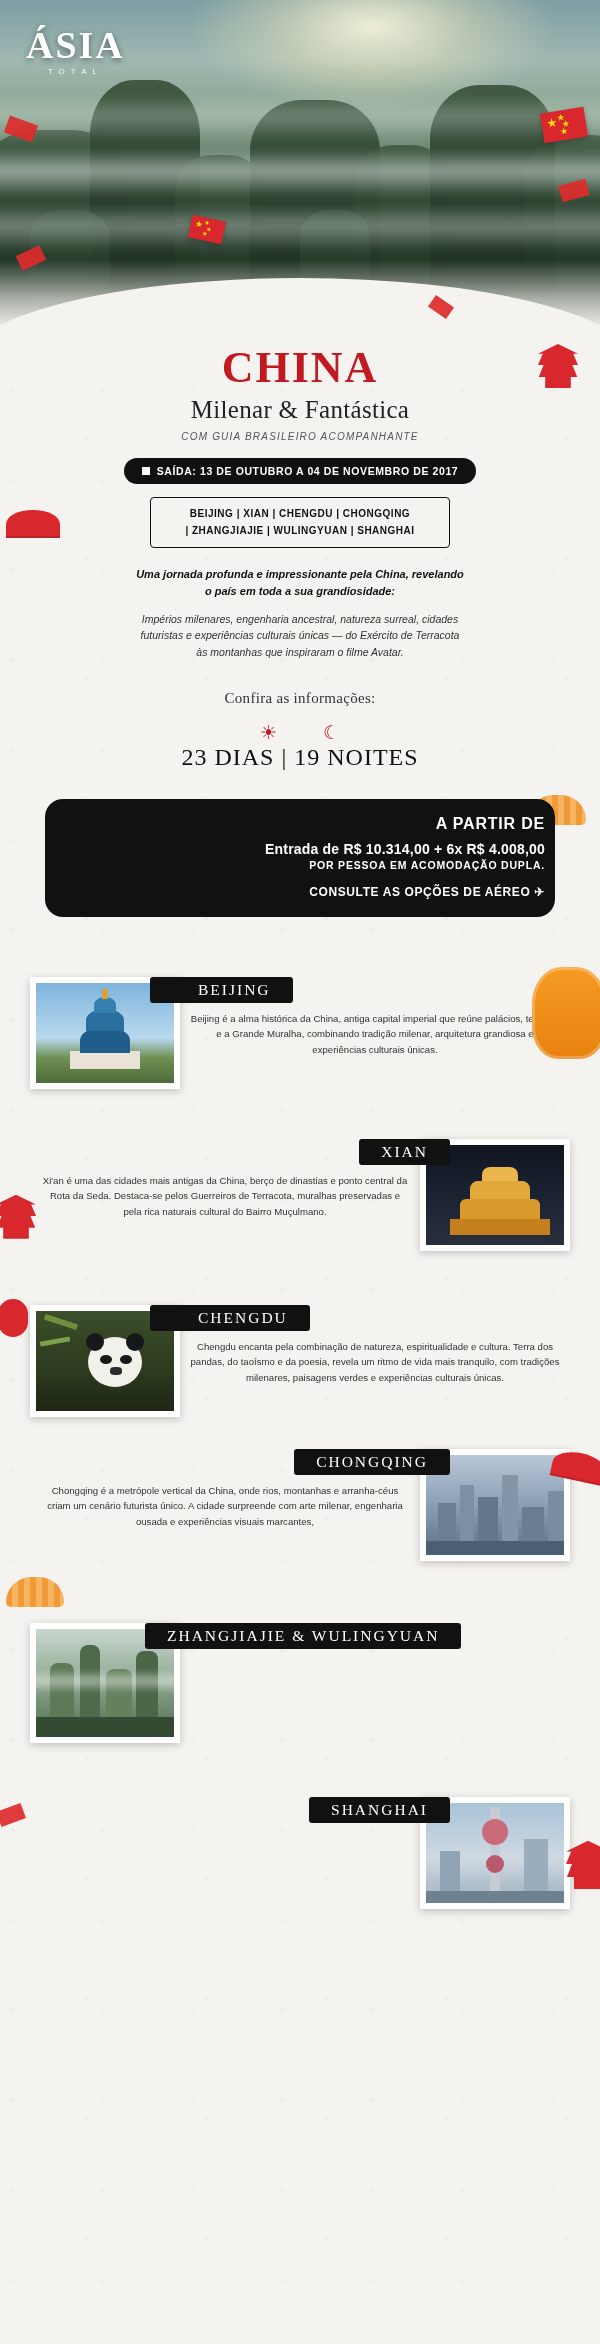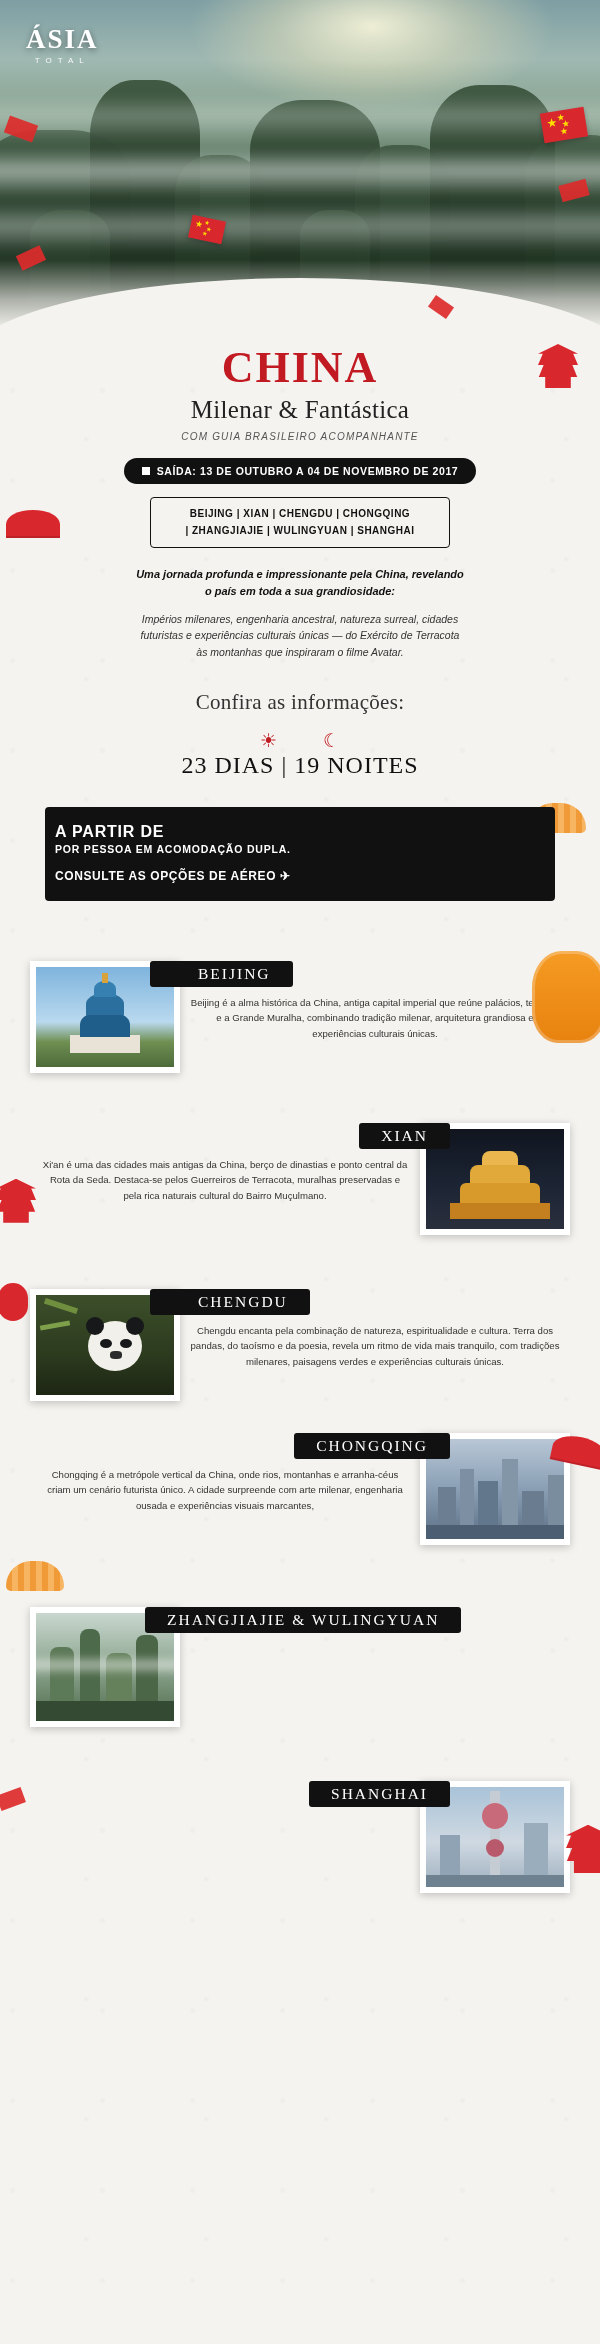--- a/index.html
+++ b/index.html
@@ -60,21 +60,21 @@
     border-radius: 50% 50% 0 0 / 100% 100% 0 0;
   }
   .logo {
     position: absolute; top: 26px; left: 26px;
     color: #fff;
     text-align: center;
     z-index: 6;
   }
   .logo-main {
     font-family: "Liberation Serif", serif;
-    font-size: 27px;
+    font-size: 38px;
     letter-spacing: 2px;
     font-weight: 700;
     line-height: 1;
     text-shadow: 0 2px 6px rgba(0,0,0,0.45);
   }
   .logo-sub {
     font-size: 8px;
     letter-spacing: 6px;
     margin-top: 3px;
     opacity: 0.92;
@@ -164,21 +164,21 @@
   .lead2 {
     margin: 12px auto 0;
     width: 320px;
     font-size: 10.5px;
     font-style: italic;
     color: #333;
     line-height: 1.55;
   }
   .confira {
     font-family: "Liberation Serif", serif;
-    font-size: 21px;
+    font-size: 15px;
     color: #333;
     margin-top: 30px;
     letter-spacing: .3px;
   }
   .icon-row {
     display: flex; justify-content: center; gap: 46px;
     margin-top: 14px; align-items: center;
   }
   .sun-ico, .moon-ico { font-size: 19px; color: #c11a22; }
   .duration {
@@ -186,23 +186,23 @@
     font-size: 24px;
     letter-spacing: 1px;
     color: #111;
   }
 
   
   .price-box {
     width: 510px;
     margin: 28px auto 0;
     background: #111;
-    border-radius: 4px;
+    border-radius: 18px;
     color: #fff;
-    text-align: left;
+    text-align: right;
     padding: 16px 10px 18px;
     position: relative;
     z-index: 6;
   }
   .price-title {
     font-size: 16px;
     font-weight: bold;
     letter-spacing: .8px;
   }
   .price-main {
@@ -389,20 +389,21 @@
     </div>
     <div class="duration">23 DIAS | 19 NOITES</div>
   </div>
 
   <div style="position:relative;">
     <div class="orn" style="right:14px; top:-4px;">
         <div class="cloud-orn"></div>
       </div>
     <div class="price-box">
       <div class="price-title">A PARTIR DE</div>
+      <div class="price-main">Entrada de R$ 10.314,00 + 6x R$ 4.008,00</div>
       <div class="price-sub">POR PESSOA EM ACOMODAÇÃO DUPLA.</div>
       <div class="price-cta">
         <span>CONSULTE AS OPÇÕES DE AÉREO</span>
         <span> ✈</span>
       </div>
     </div>
   </div>
 
   <div class="dest left" style="margin-top:60px;">
     <div class="name-plate plate-left">BEIJING</div>

